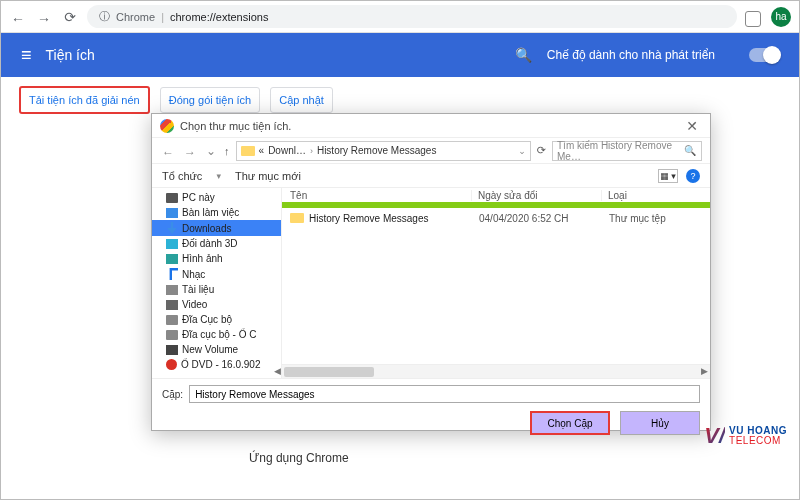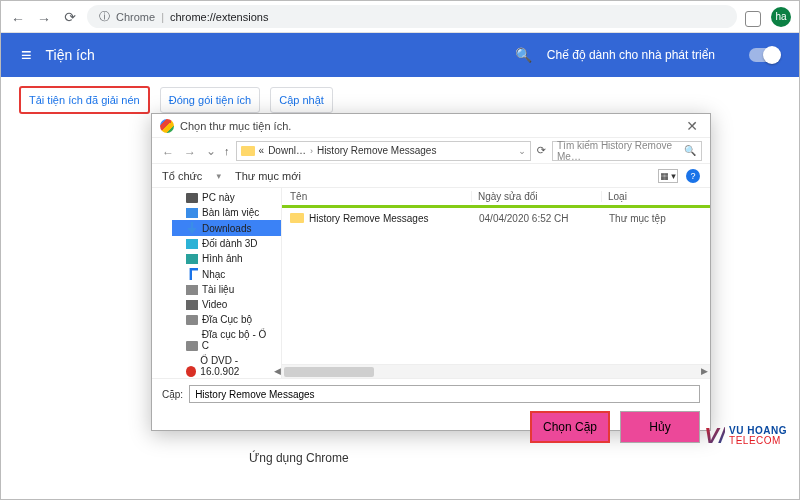--- a/index.html
+++ b/index.html
@@ -47,57 +47,57 @@
 .refresh { color: #555; cursor: pointer; }
 
 .dlg-tools { height: 24px; display: flex; align-items: center; padding: 0 10px; gap: 14px; border-bottom: 1px solid #eee; }
 .dlg-tools span { color: #333; }
 .dlg-tools .rt { margin-left: auto; display: flex; align-items: center; gap: 8px; }
 .view-ic { width: 20px; height: 14px; border: 1px solid #bbb; display: flex; align-items: center; justify-content: center; font-size: 9px; cursor: pointer; }
 .help-ic { width: 14px; height: 14px; border-radius: 50%; background: #1a73e8; color: #fff; font-size: 9px; display: flex; align-items: center; justify-content: center; cursor: pointer; }
 
 .dlg-body { display: flex; height: 190px; }
 .tree { width: 130px; border-right: 1px solid #eee; overflow: hidden; padding: 2px 0; }
-.tree-item { display: flex; align-items: flex-end; gap: 4px; padding: 2px 6px 2px 14px; font-size: 10px; color: #222; cursor: pointer; margin-left: 20px; }
+.tree-item { display: flex; align-items: center; gap: 4px; padding: 2px 6px 2px 14px; font-size: 10px; color: #222; cursor: pointer; }
 .tree-item.sel { background: #3b82f6; }
 .tree-item .ic { width: 12px; height: 10px; display: inline-block; }
 .ic.pc { background: #555; border-radius: 1px; }
 .ic.desk { background: #3a8de8; }
 .ic.dl { background: #3a8de8; clip-path: polygon(40% 0,60% 0,60% 50%,90% 50%,50% 100%,10% 50%,40% 50%); height: 12px; width: 12px; }
 .ic.obj3d { background: #2cb2d6; }
 .ic.img { background: #29a19c; }
 .ic.mus { background: #1a73e8; clip-path: polygon(30% 0,100% 0,100% 20%,50% 20%,50% 100%,30% 100%); height: 12px; }
 .ic.doc { background: #888; }
 .ic.vid { background: #666; }
 .ic.hd { background: #888; border-radius: 1px; }
 .ic.nv { background: #444; }
 .ic.dvd { background: #d93025; border-radius: 50%; width: 11px; height: 11px; }
 
 .files { flex: 1; display: flex; flex-direction: column; }
-.files-head { display: flex; border-bottom: 3px solid #84cc16; height: 20px; align-items: center; font-size: 10px; color: #555; }
+.files-head { display: flex; border-bottom: 6px solid #84cc16; height: 20px; align-items: center; font-size: 10px; color: #555; }
 .fh-col1 { width: 190px; padding-left: 8px; border-right: 1px solid #f0f0f0; }
 .fh-col2 { width: 130px; padding-left: 6px; border-right: 1px solid #f0f0f0; }
 .fh-col3 { flex: 1; padding-left: 6px; }
 .files-row { display: flex; align-items: center; height: 20px; font-size: 10px; color: #222; cursor: pointer; }
 .fr-icn { width: 14px; height: 10px; background: #ffd86b; border-radius: 1px; margin: 0 5px 0 8px; }
 .fr-col1 { width: 170px; }
 .fr-col2 { width: 130px; color: #555; }
 .fr-col3 { flex: 1; color: #555; }
 .hscroll { height: 14px; border-top: 1px solid #eee; background: #f4f4f4; position: relative; margin-top: auto; }
 .hscroll .thumb { position: absolute; left: 2px; top: 2px; width: 90px; height: 10px; background: #cfcfcf; border-radius: 2px; }
 .hscroll::before, .hscroll::after { position: absolute; top: 1px; font-size: 9px; color: #777; }
 .hscroll::before { content: "◀"; left: -8px; }
 .hscroll::after { content: "▶"; right: 2px; }
 
 .dlg-foot { border-top: 1px solid #eee; padding: 6px 10px; }
 .folder-line { display: flex; align-items: center; gap: 6px; margin-bottom: 8px; }
 .folder-line label { font-size: 10px; color: #333; }
 .folder-input { flex: 1; border: 1px solid #aaa; height: 18px; padding: 0 5px; font-size: 10px; }
 .btn-row { display: flex; justify-content: flex-end; gap: 10px; }
-.dlg-btn { width: 80px; height: 32px; background: #ec4899; border: 1px solid #aaa; font-size: 12px; cursor: pointer; }
+.dlg-btn { width: 80px; height: 24px; background: #c4b5fd; border: 1px solid #aaa; font-size: 10px; cursor: pointer; }
 .dlg-btn.primary { border: 2px solid #e53935; }
 
 
 .peek { position: absolute; left: 248px; top: 450px; font-size: 12px; color: #333; }
 
 
 .logo { position: absolute; right: 12px; bottom: 50px; display: flex; align-items: center; gap: 4px; }
 .logo .mk { font-size: 22px; font-weight: 800; font-style: italic; background: linear-gradient(135deg,#e31b23,#0a4aa1); -webkit-background-clip: text; color: transparent; }
 .logo .txt { display: flex; flex-direction: column; line-height: 1; }
 .logo .t1 { font-size: 10px; font-weight: 700; color: #0a4aa1; letter-spacing: .5px; }
@@ -207,20 +207,24 @@
           <span class="ic vid"></span>
           <span>Video</span>
         </div>
         <div class="tree-item">
           <span class="ic hd"></span>
           <span>Đĩa Cục bộ</span>
         </div>
         <div class="tree-item">
           <span class="ic hd"></span>
           <span>Đĩa cục bộ - Ổ C</span>
+        </div>
+        <div class="tree-item">
+          <span class="ic nv"></span>
+          <span>New Volume</span>
         </div>
         <div class="tree-item">
           <span class="ic dvd"></span>
           <span>Ổ DVD - 16.0.902</span>
         </div>
       </div>
     <div class="files">
       <div class="files-head">
         <div class="fh-col1">Tên</div>
         <div class="fh-col2">Ngày sửa đổi</div>

